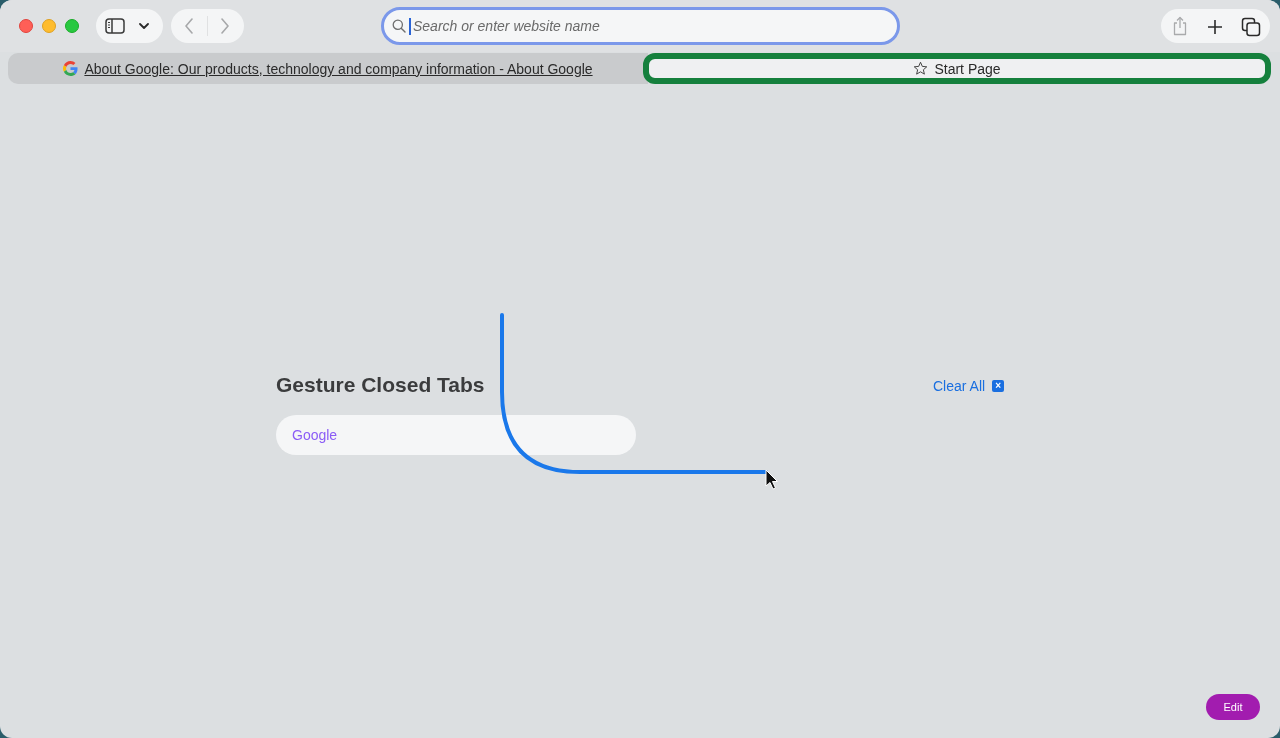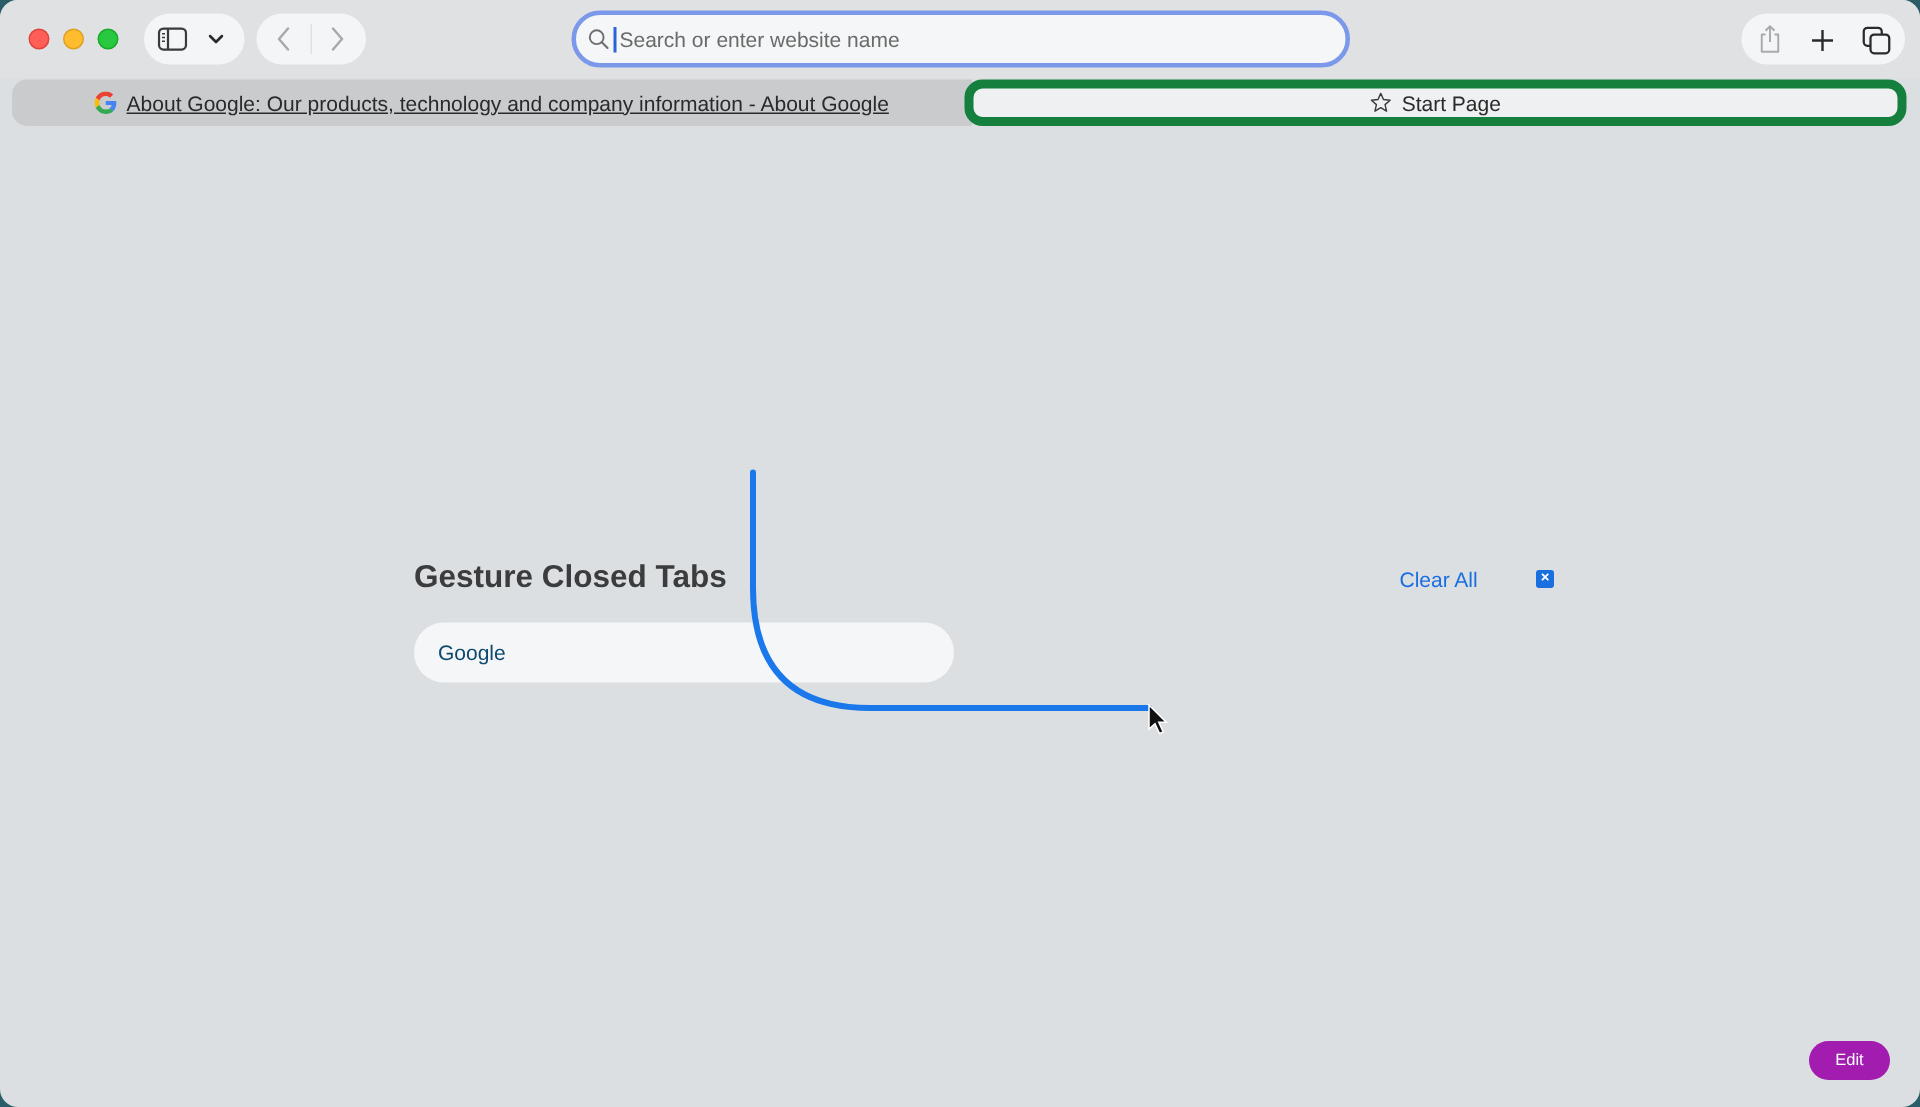--- a/index.html
+++ b/index.html
@@ -18,48 +18,48 @@
     position: absolute; top: 9px; height: 34px; background: #f4f5f6; border-radius: 17px;
     display: flex; align-items: center;
   }
   .sidebar-pill { left: 96px; width: 67px; }
   .nav-pill { left: 171px; width: 73px; }
   .right-pill { left: 1161px; width: 109px; }
   .ico { display: inline-flex; align-items: center; justify-content: center; }
   .search {
     position: absolute; left: 381px; top: 7px; width: 519px; height: 38px;
     border-radius: 19px; background: #f5f6f7; border: 3px solid #7b98ea;
-    display: flex; align-items: center; padding-left: 8px;
+    display: flex; align-items: center; padding-left: 8px; font-style: italic;
   }
   .search-text { font-size: 14px; color: #6a6a6a; margin-left: 2px; }
   .caret { width: 2px; height: 17px; background: #2a64d6; margin-left: 3px; }
   .tabbar { position: absolute; left: 0; top: 52px; width: 1280px; height: 34px; background: #dcdfe1; }
   .tab-inactive {
     position: absolute; left: 8px; top: 1px; width: 640px; height: 31px; background: #c9cbcd;
     border-radius: 10px 0 0 10px; display: flex; align-items: center; justify-content: center;
     font-size: 14px; color: #2a2a2a; text-decoration: underline;
   }
   .tab-active {
     position: absolute; left: 643px; top: 1px; width: 628px; height: 31px; background: #eff0f2;
     border-radius: 12px; border: 6px solid #15803d; display: flex; align-items: center; justify-content: center;
     font-size: 14px; color: #2a2a2a;
   }
   .heading {
     position: absolute; left: 276px; top: 373px; font-size: 21px; font-weight: bold; color: #3b3c3d;
   }
   .clear-all {
-    position: absolute; left: 933px; top: 378px; font-size: 14px; color: #1a6fe0; display: flex; align-items: center; cursor: pointer; gap: 32px;
+    position: absolute; left: 933px; top: 378px; font-size: 14px; color: #1a6fe0; display: flex; align-items: center; cursor: pointer;
   }
   .clear-x {
     display: inline-flex; width: 12px; height: 12px; background: #1a6fe0; border-radius: 2px; margin-left: 7px;
     align-items: center; justify-content: center; color: #fff; font-size: 10px; font-weight: bold; line-height: 1;
   }
   .card {
     position: absolute; top: 415px; height: 40px; width: 360px; background: #f5f6f7; border-radius: 20px;
-    display: flex; align-items: center; padding-left: 16px; font-size: 14px; color: #0c4a6e; cursor: pointer;
+    display: flex; align-items: center; padding-left: 16px; font-size: 14px; color: #8b5cf6; cursor: pointer;
   }
   .card-1 { left: 276px; }
   .card-2 { left: 644px; }
   .gesture { position: absolute; left: 0; top: 0; width: 1280px; height: 738px; pointer-events: none; }
   .edit-btn {
     position: absolute; left: 1206px; top: 694px; width: 54px; height: 26px; background: #a21caf;
     border-radius: 13px; color: #fff; font-size: 11px; display: flex; align-items: center; justify-content: center;
   }
 </style>
 </head>

